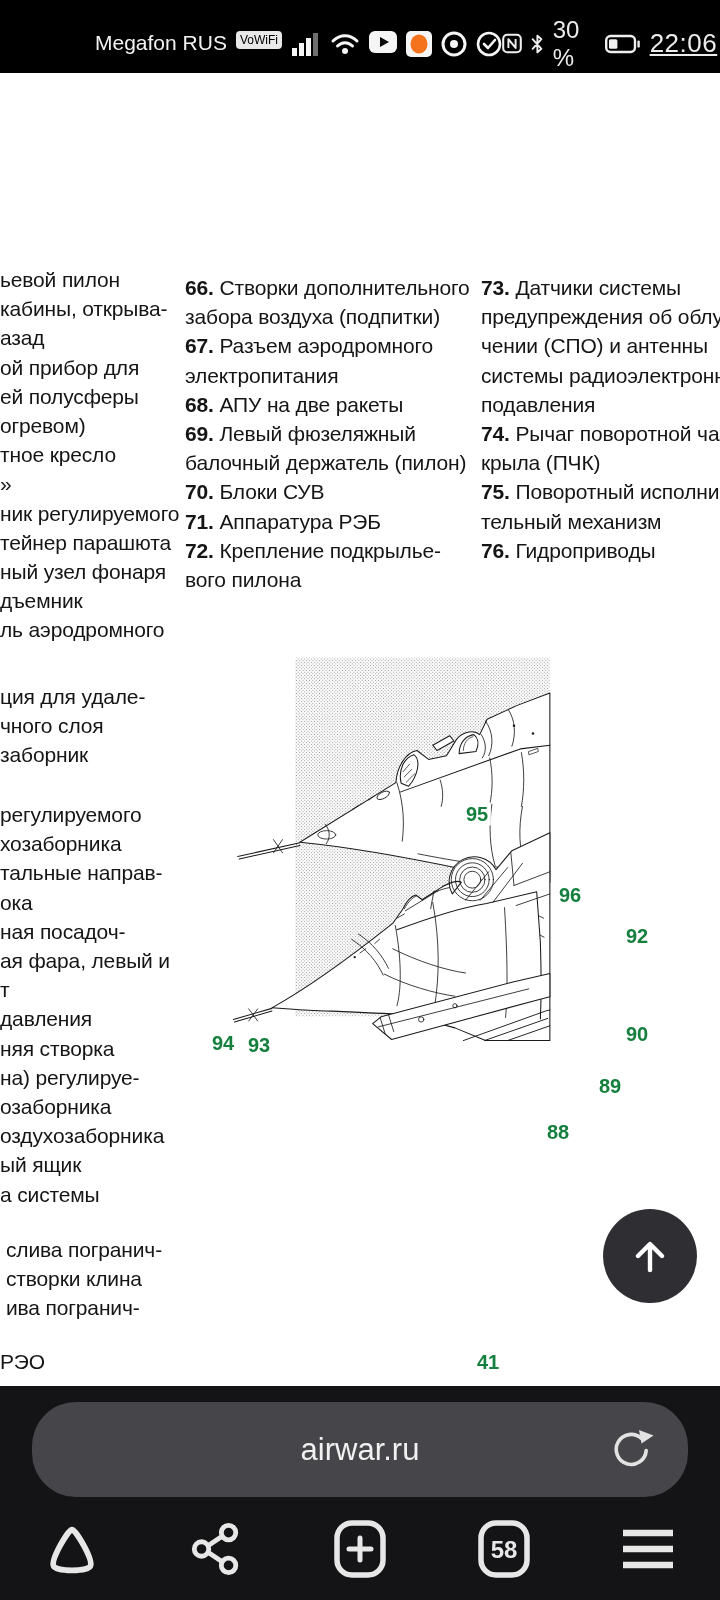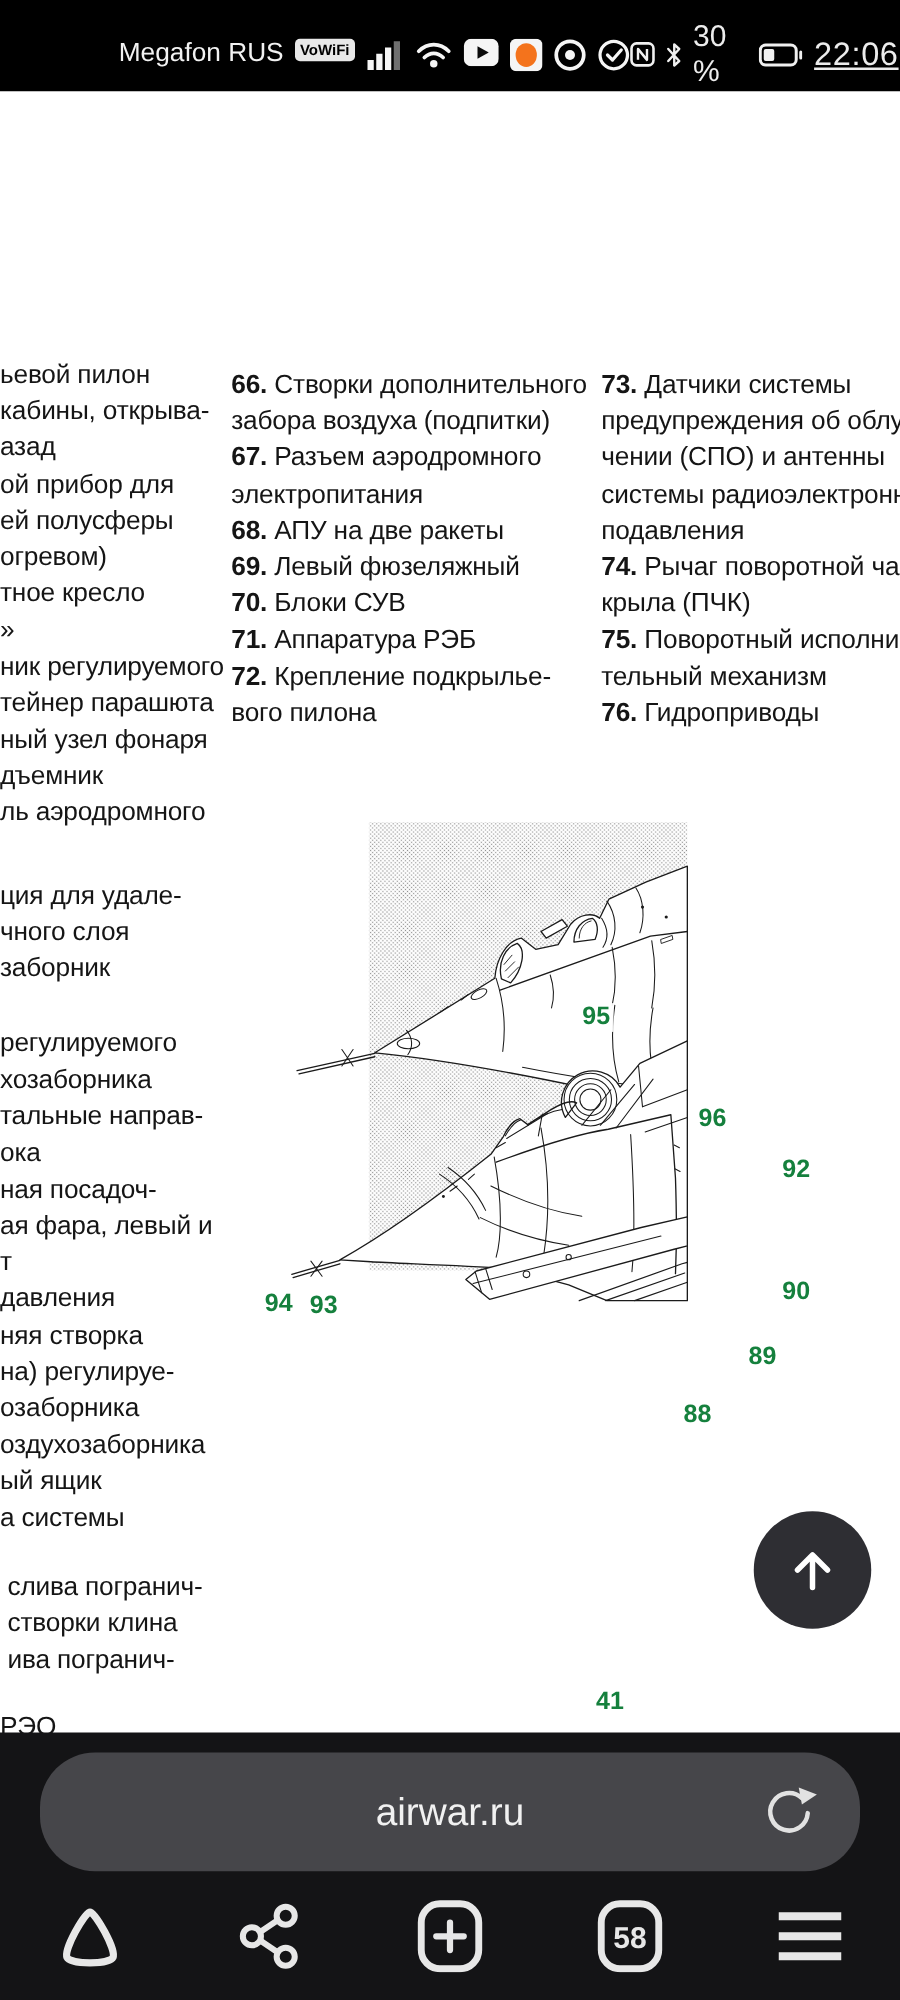--- a/index.html
+++ b/index.html
@@ -9,28 +9,28 @@
   }
   
   .status{
     position:absolute;top:0;left:0;width:720px;height:73px;background:#000;
     display:flex;align-items:center;box-sizing:border-box;
     padding:14px 25px 0 95px;color:#f2f2f2;
   }
   .status .left{display:flex;align-items:flex-start;gap:9px;}
   .status .right{display:flex;align-items:center;gap:9px;margin-left:auto;}
   .carrier{font-size:21px;color:#f2f2f2;white-space:nowrap;}
-  .vowifi{background:#e8e8e8;color:#000;font-size:12px;font-weight:bold;
+  .vowifi{background:#e8e8e8;color:#000;font-size:12px;font-weight:normal;
     border-radius:4px;padding:3px 4px;line-height:1;}
   .sbtext{font-size:24px;color:#ececec;}
   .time{font-size:26px;color:#ececec;letter-spacing:.5px;text-decoration:underline;}
   .sicon{display:block;}
   
   .txtcol{position:absolute;font-size:21px;line-height:29.2px;color:#151515;
-    white-space:nowrap;letter-spacing:-0.15px;margin-top:20px;}
+    white-space:nowrap;letter-spacing:-0.15px;}
   .txtcol .num{font-weight:bold;}
   #lbA{left:0;top:265px;}
   #lbB{left:0;top:682px;}
   #lbC{left:0;top:800px;}
   #lbD{left:6px;top:1235px;}
   #lbE{left:0;top:1347px;}
   #midcol{left:185px;top:273px;}
   #rightcol{left:481px;top:273px;}
   
   .figure-svg{position:absolute;left:0;top:655px;}
@@ -154,20 +154,21 @@
 <div class="txtcol" id="lbE">
     <div>РЭО</div>
   </div>
 <div class="txtcol" id="midcol">
     <div><span class="num">66. </span>Створки дополнительного</div>
     <div>забора воздуха (подпитки)</div>
     <div><span class="num">67. </span>Разъем аэродромного</div>
     <div>электропитания</div>
     <div><span class="num">68. </span>АПУ на две ракеты</div>
     <div><span class="num">69. </span>Левый фюзеляжный</div>
+    <div>балочный держатель (пилон)</div>
     <div><span class="num">70. </span>Блоки СУВ</div>
     <div><span class="num">71. </span>Аппаратура РЭБ</div>
     <div><span class="num">72. </span>Крепление подкрылье-</div>
     <div>вого пилона</div>
   </div>
 <div class="txtcol" id="rightcol">
     <div><span class="num">73. </span>Датчики системы</div>
     <div>предупреждения об облу-</div>
     <div>чении (СПО) и антенны</div>
     <div>системы радиоэлектронного</div>

